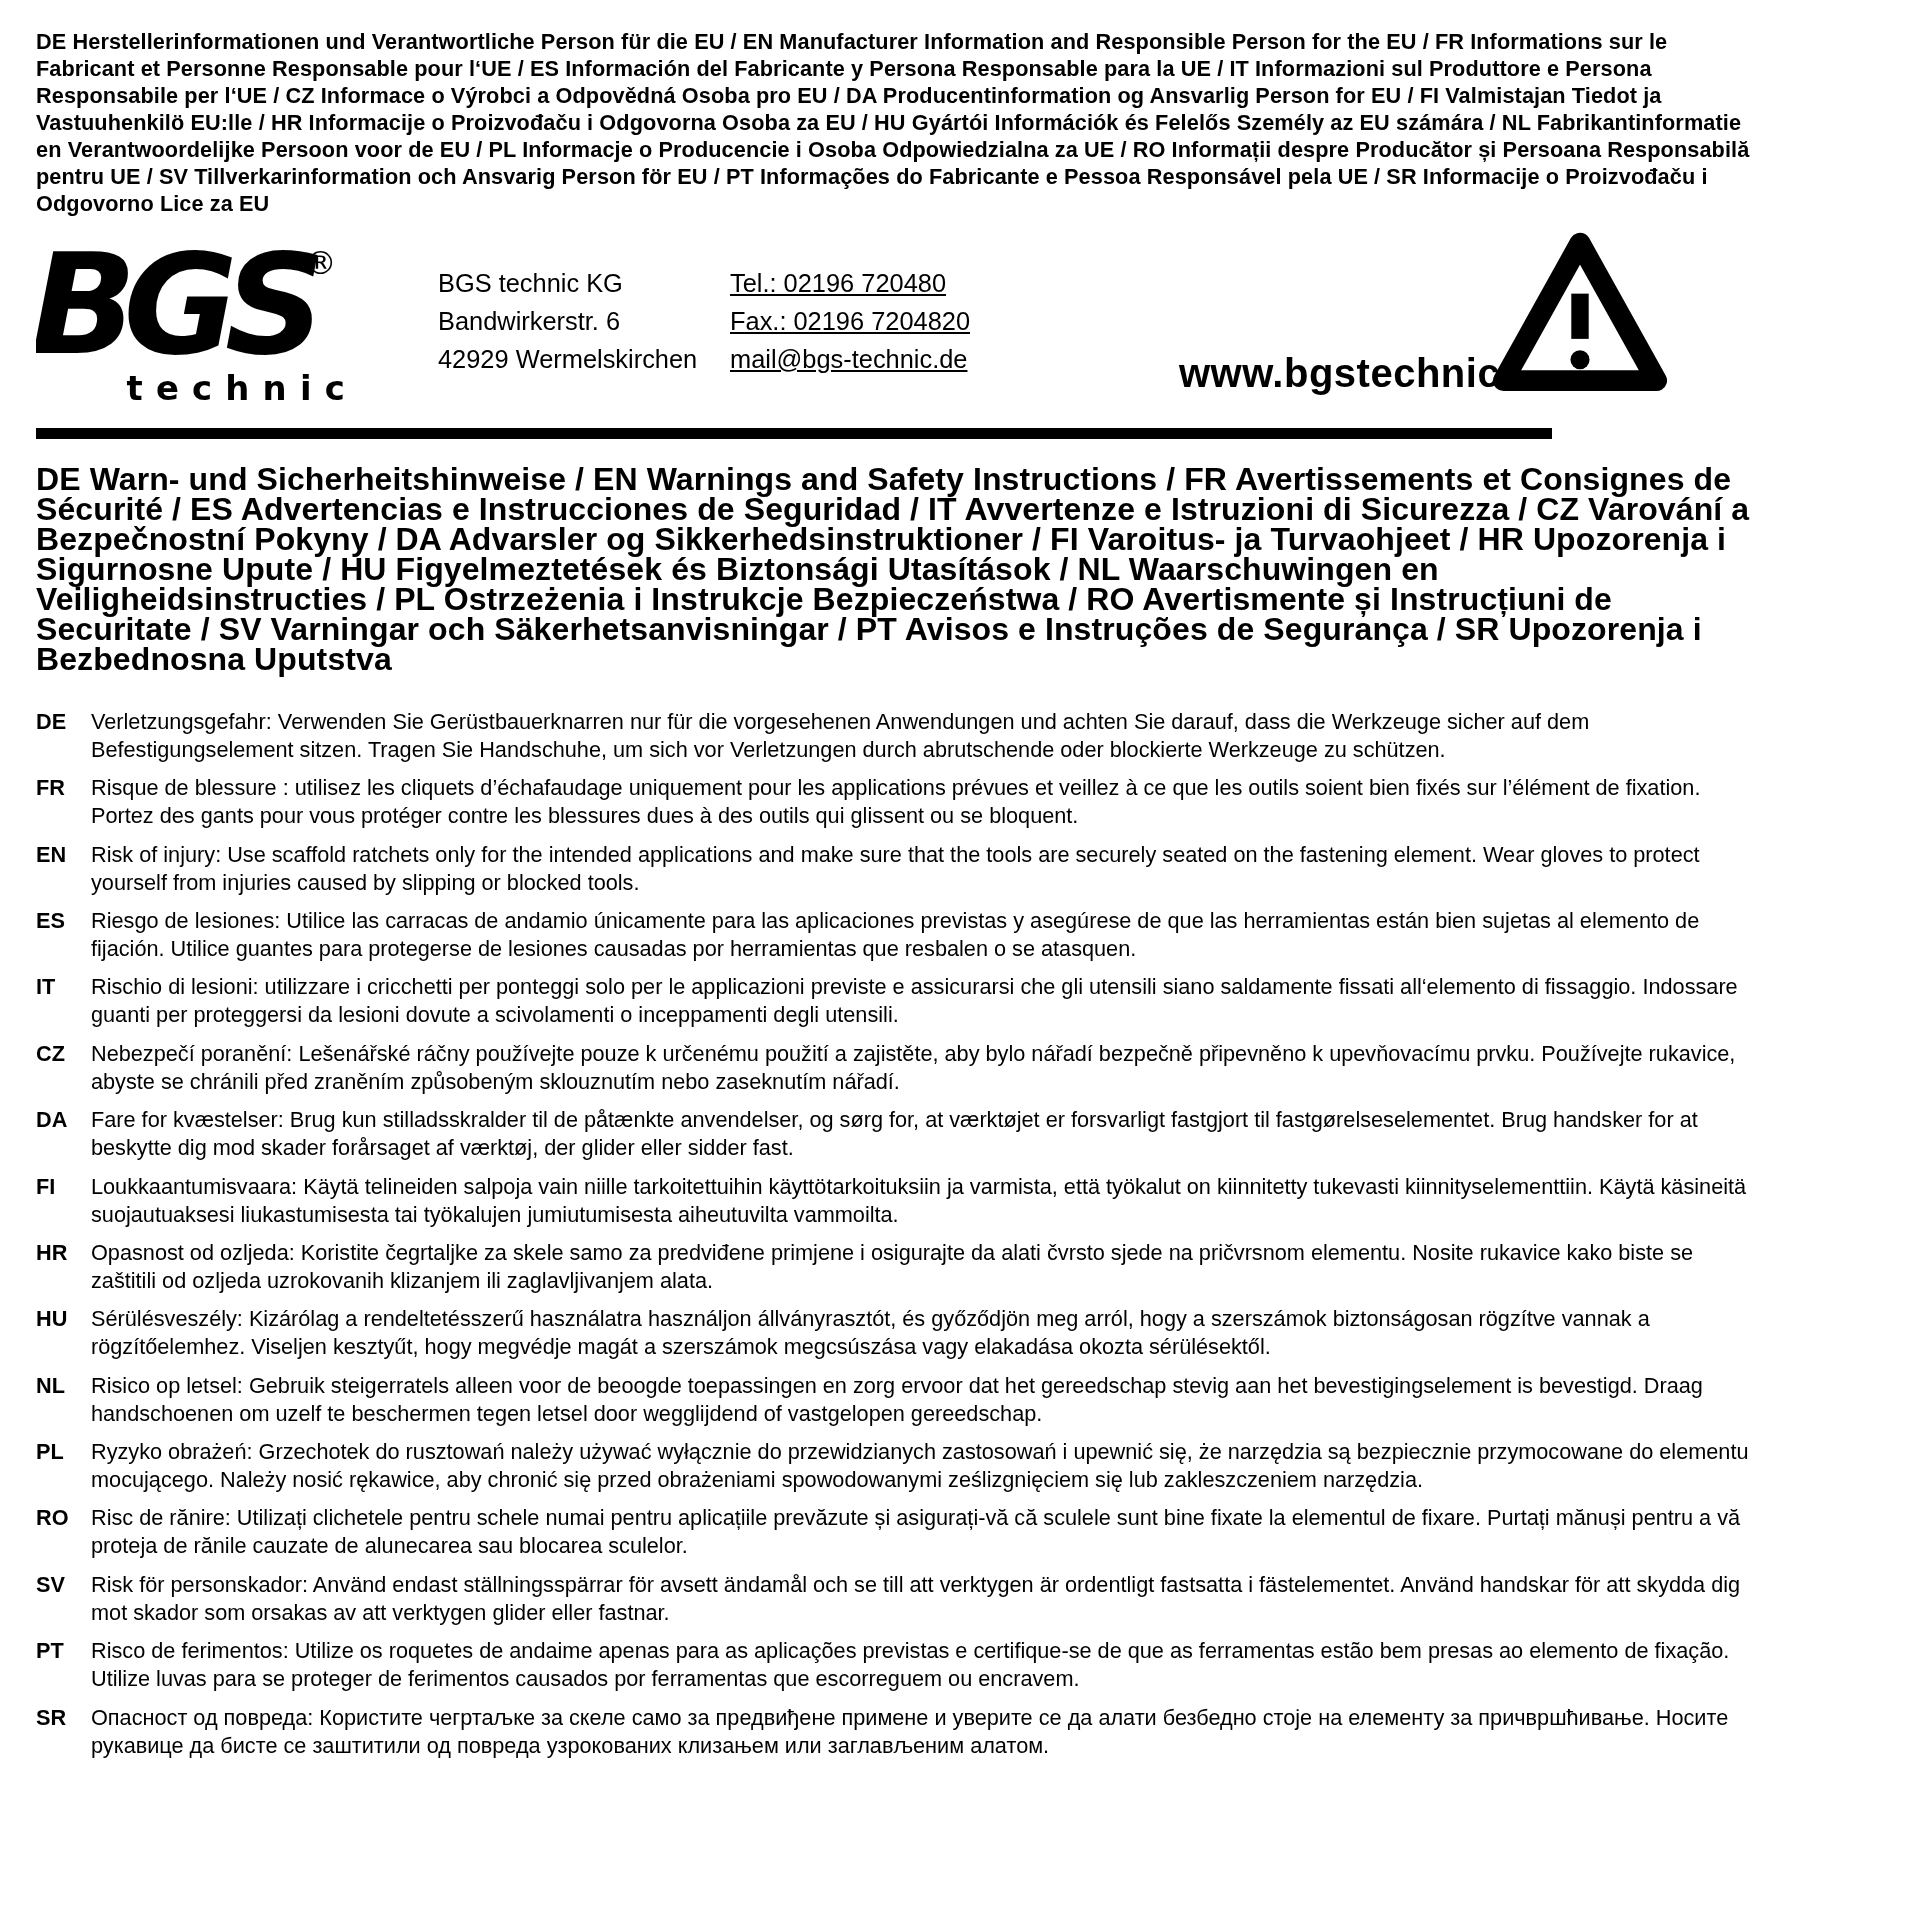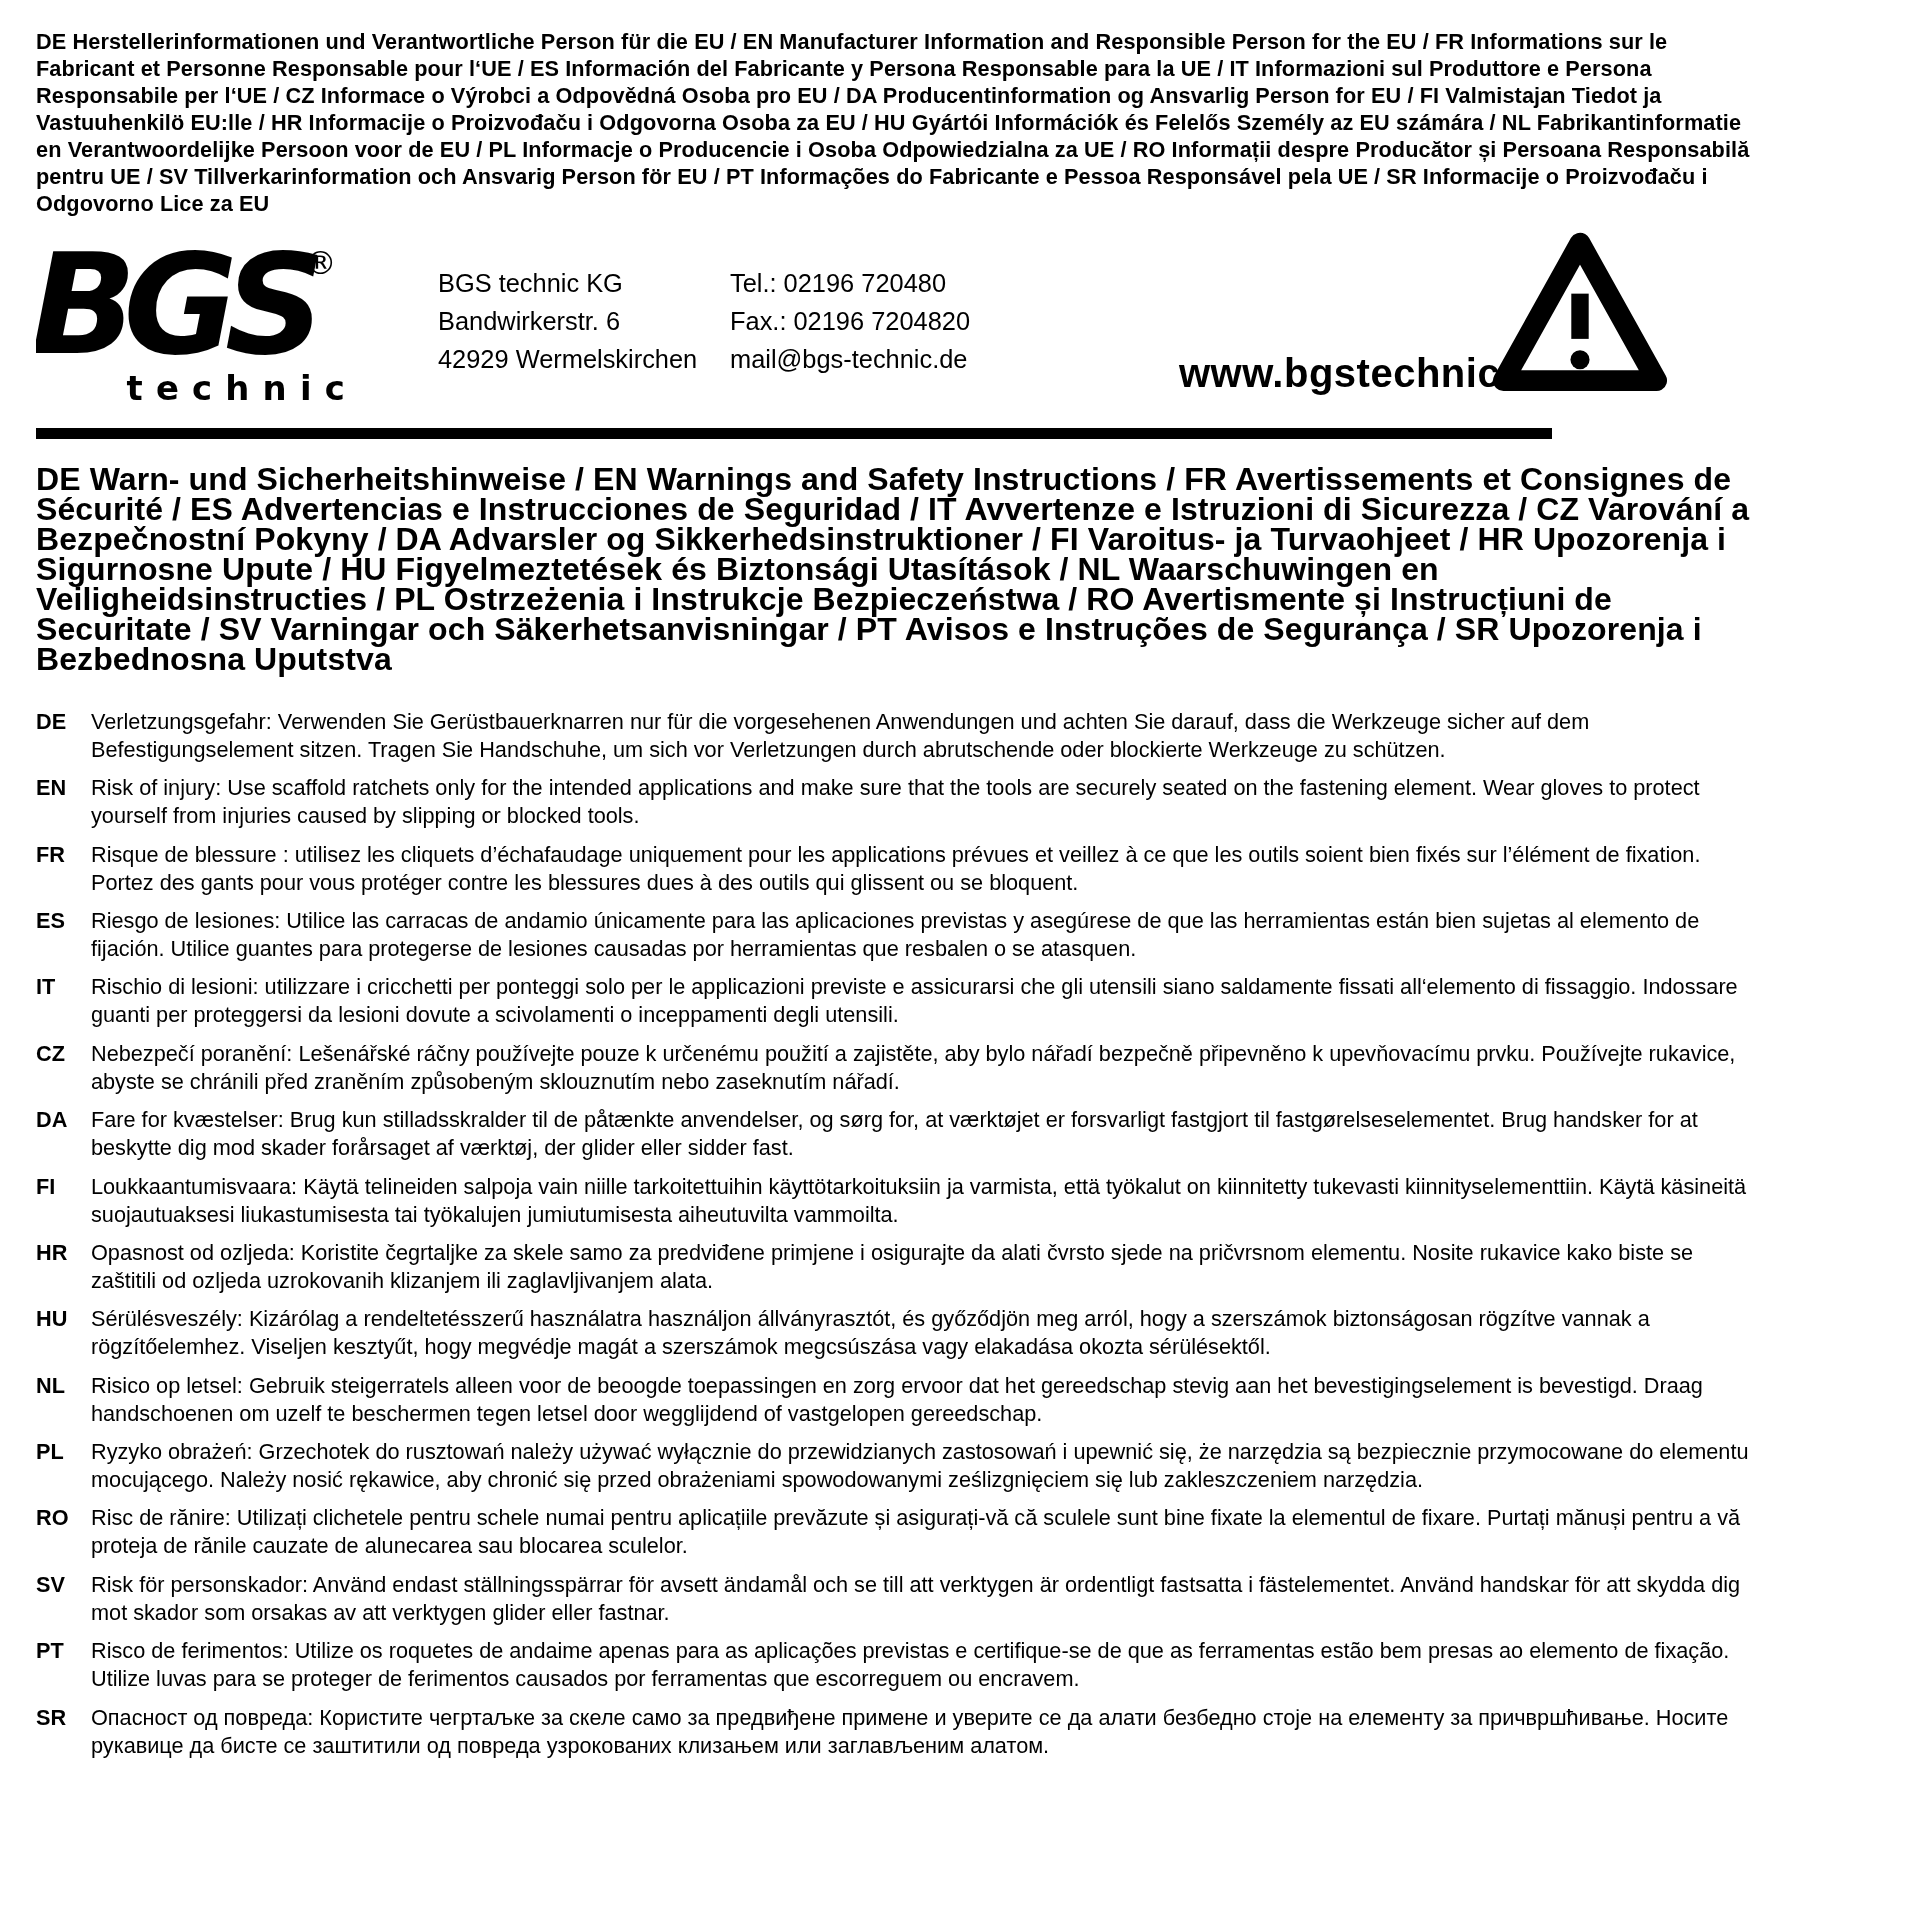--- a/index.html
+++ b/index.html
@@ -28,21 +28,21 @@
   .brand-row{
     margin-top:21px;
     height:177px;
     position:relative;
     display:flex;
     align-items:flex-start;
   }
   .logo{width:311px;flex:0 0 311px;position:relative;}
   .logo svg{display:block;}
   .company-block{margin-left:91px;width:292px;font-size:25.4px;line-height:38px;padding-top:26px;}
-  .contact-block{width:311px;font-size:25.4px;line-height:38px;padding-top:26px;}
+  .contact-block{width:311px;font-size:25.4px;line-height:38px;padding-top:26px;text-decoration:underline;}
   .website{
     position:absolute;
     left:1143px;top:113px;
     font-size:40px;
     font-weight:bold;
     letter-spacing:0.5px;
   }
   .warn-triangle{
     position:absolute;
     right:89px;top:-7.5px;
@@ -125,26 +125,26 @@
   <div class="divider"></div>
 
   <div class="section-header">DE Warn- und Sicherheitshinweise  /  EN Warnings and Safety Instructions  /  FR Avertissements et Consignes de Sécurité  /  ES Advertencias e Instrucciones de Seguridad  /  IT Avvertenze e Istruzioni di Sicurezza  /  CZ Varování a Bezpečnostní Pokyny  /  DA Advarsler og Sikkerhedsinstruktioner  /  FI Varoitus- ja Turvaohjeet  /  HR Upozorenja i Sigurnosne Upute  /  HU Figyelmeztetések és Biztonsági Utasítások  /  NL Waarschuwingen en Veiligheidsinstructies  /  PL Ostrzeżenia i Instrukcje Bezpieczeństwa  /  RO Avertismente și Instrucțiuni de Securitate  /  SV Varningar och Säkerhetsanvisningar  /  PT Avisos e Instruções de Segurança  /  SR Upozorenja i Bezbednosna Uputstva</div>
 
   <div class="warnings">
     <div class="warning-row">
         <div class="warning-code">DE</div>
         <div class="warning-text">Verletzungsgefahr: Verwenden Sie Gerüstbauerknarren nur für die vorgesehenen Anwendungen und achten Sie darauf, dass die Werkzeuge sicher auf dem Befestigungselement sitzen. Tragen Sie Handschuhe, um sich vor Verletzungen durch abrutschende oder blockierte Werkzeuge zu schützen.</div>
       </div>
       <div class="warning-row">
+        <div class="warning-code">FR</div>
+        <div class="warning-text">Risque de blessure : utilisez les cliquets d’échafaudage uniquement pour les applications prévues et veillez à ce que les outils soient bien fixés sur l’élément de fixation. Portez des gants pour vous protéger contre les blessures dues à des outils qui glissent ou se bloquent.</div>
+      </div>
+      <div class="warning-row">
         <div class="warning-code">EN</div>
         <div class="warning-text">Risk of injury: Use scaffold ratchets only for the intended applications and make sure that the tools are securely seated on the fastening element. Wear gloves to protect yourself from injuries caused by slipping or blocked tools.</div>
-      </div>
-      <div class="warning-row">
-        <div class="warning-code">FR</div>
-        <div class="warning-text">Risque de blessure : utilisez les cliquets d’échafaudage uniquement pour les applications prévues et veillez à ce que les outils soient bien fixés sur l’élément de fixation. Portez des gants pour vous protéger contre les blessures dues à des outils qui glissent ou se bloquent.</div>
       </div>
       <div class="warning-row">
         <div class="warning-code">ES</div>
         <div class="warning-text">Riesgo de lesiones: Utilice las carracas de andamio únicamente para las aplicaciones previstas y asegúrese de que las herramientas están bien sujetas al elemento de fijación. Utilice guantes para protegerse de lesiones causadas por herramientas que resbalen o se atasquen.</div>
       </div>
       <div class="warning-row">
         <div class="warning-code">IT</div>
         <div class="warning-text">Rischio di lesioni: utilizzare i cricchetti per ponteggi solo per le applicazioni previste e assicurarsi che gli utensili siano saldamente fissati all‘elemento di fissaggio. Indossare guanti per proteggersi da lesioni dovute a scivolamenti o inceppamenti degli utensili.</div>
       </div>
       <div class="warning-row">

